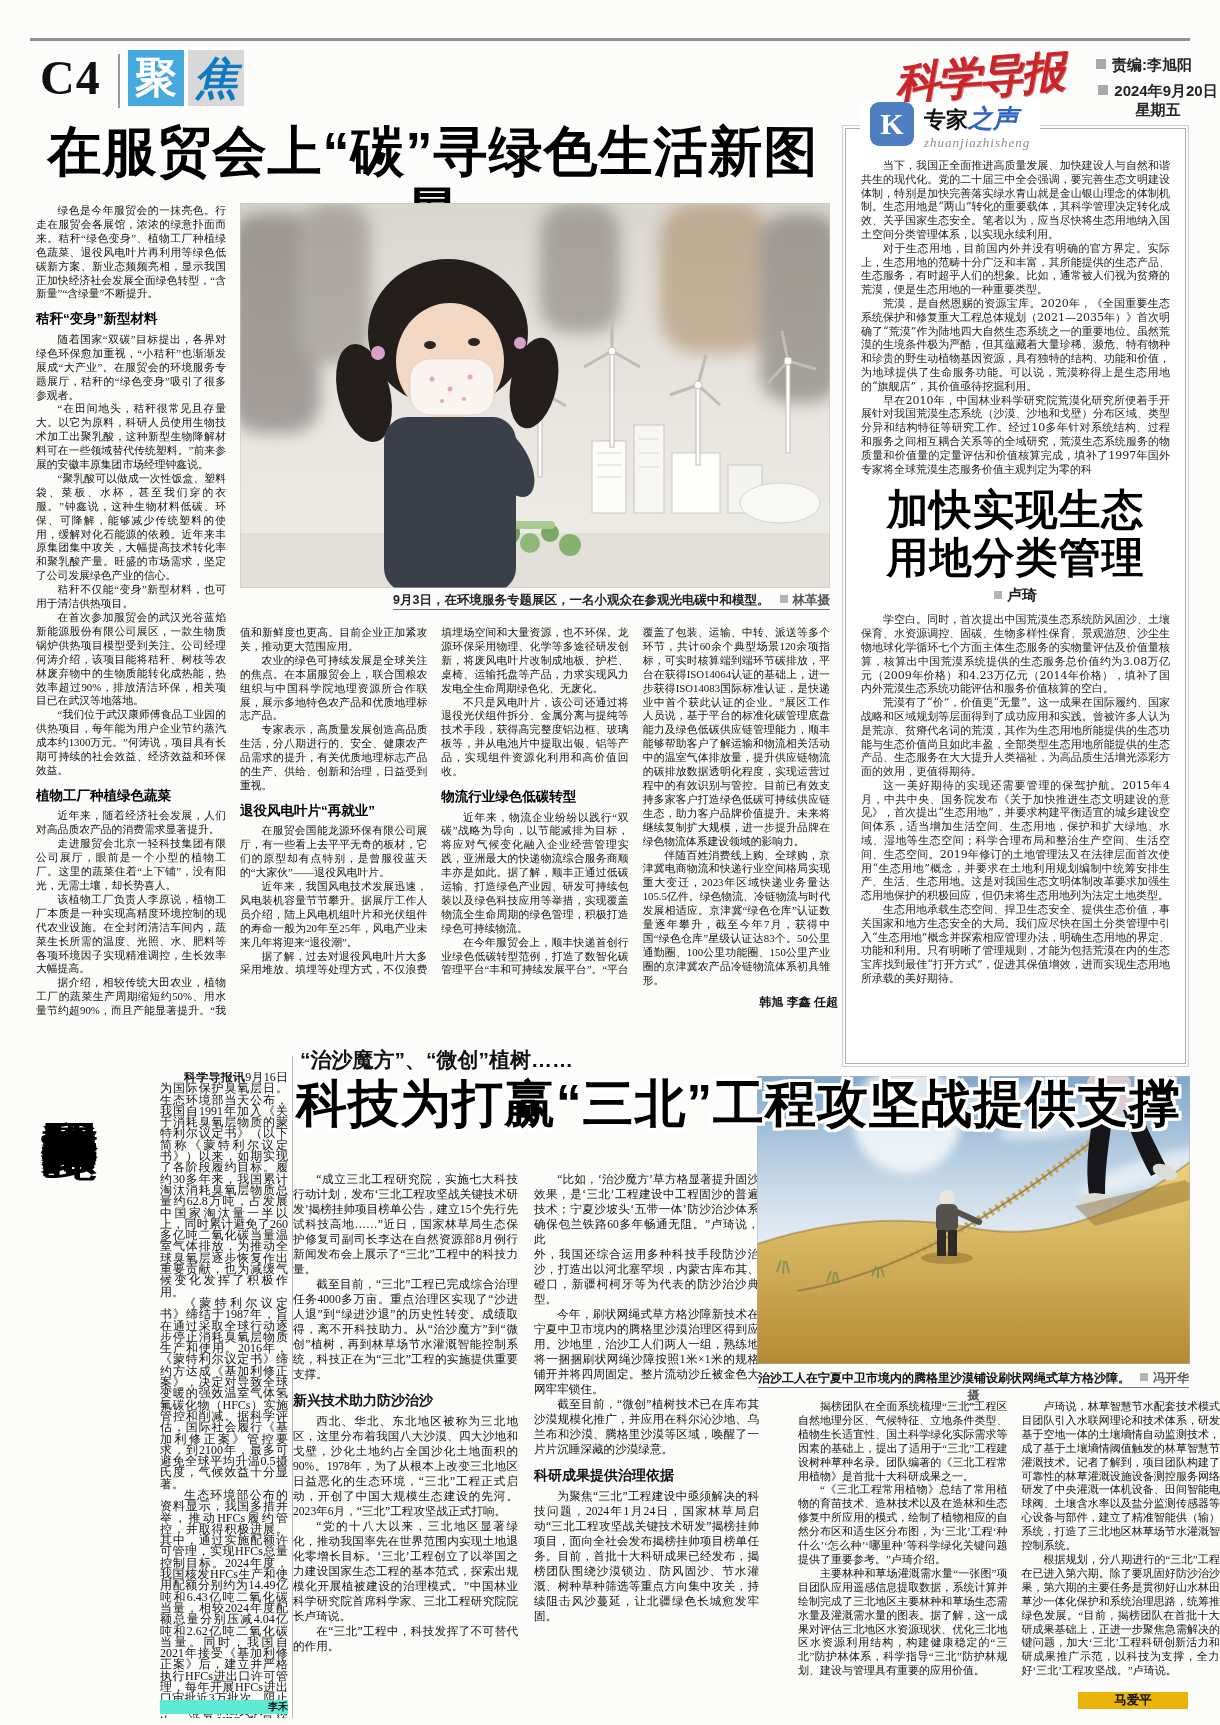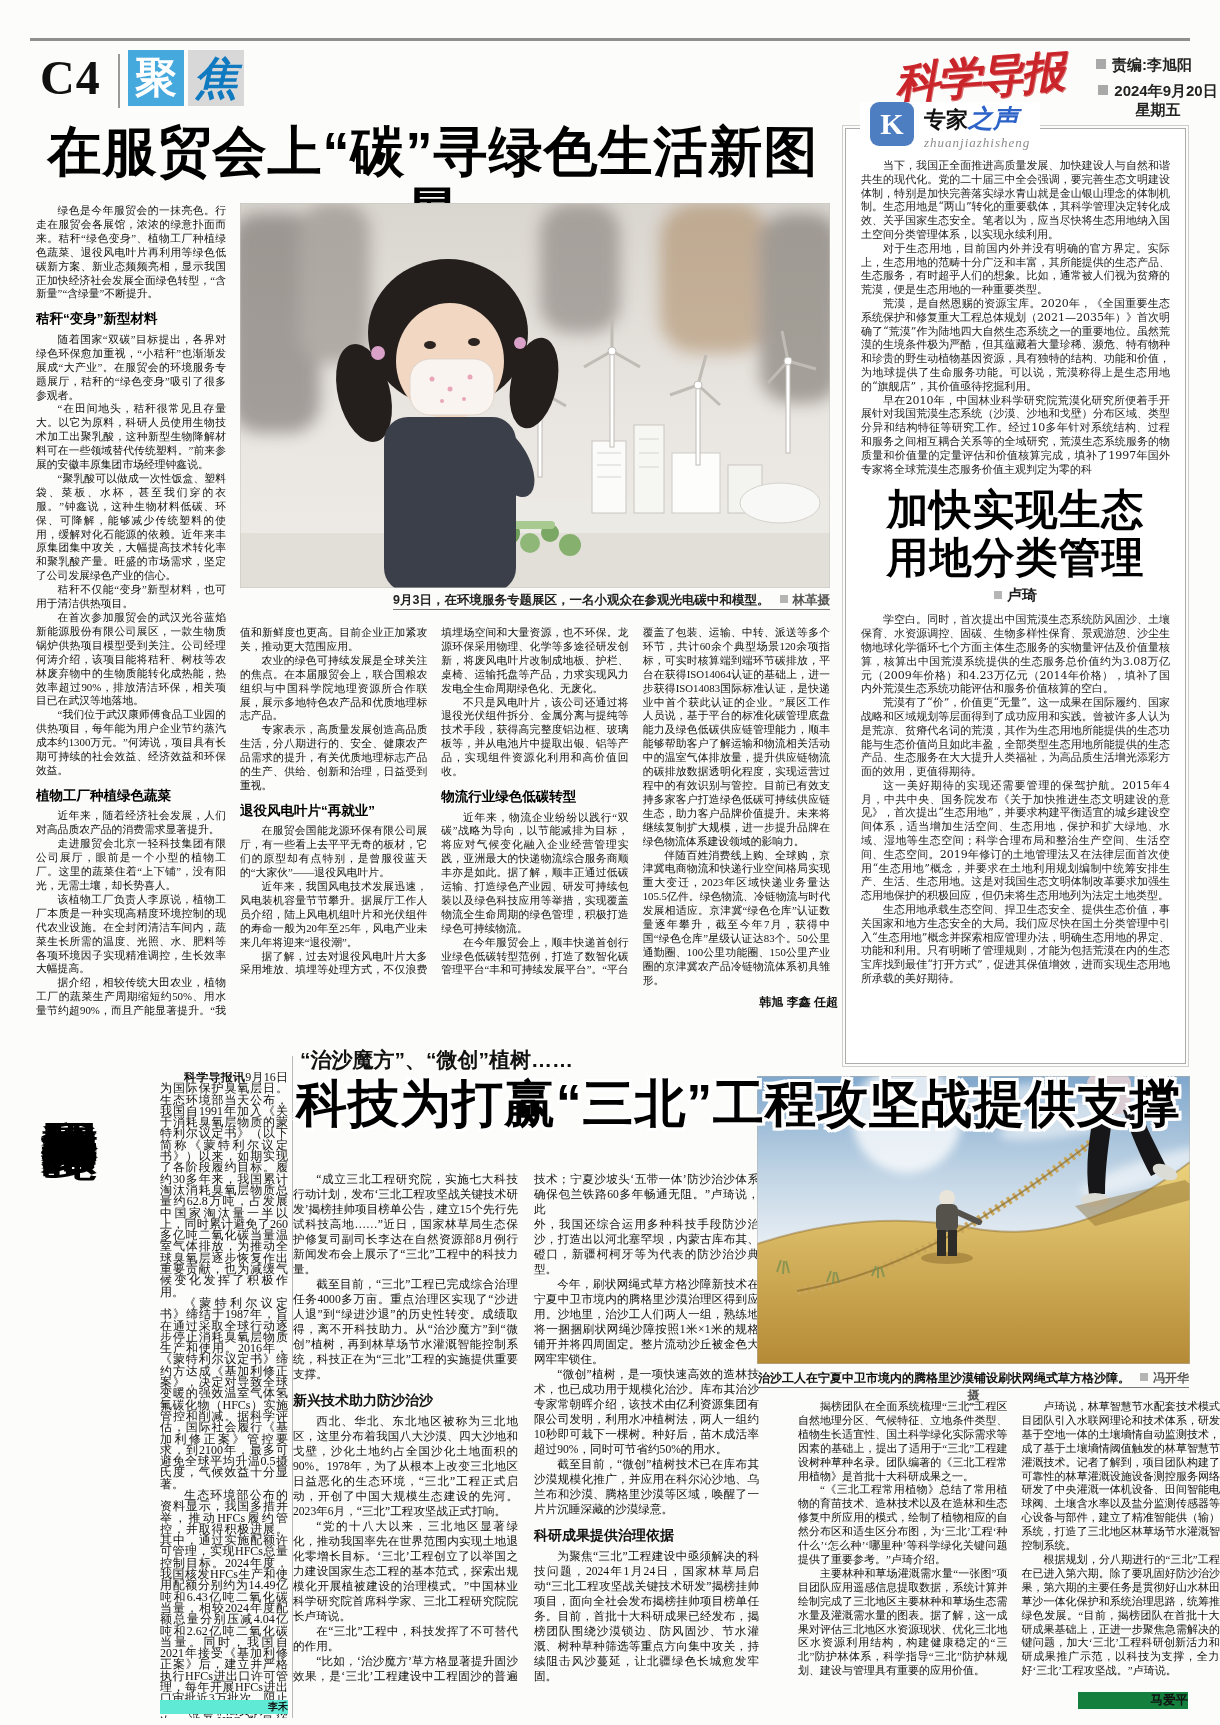--- a/index.html
+++ b/index.html
@@ -64,22 +64,22 @@
   .h2sanbei{left:296px;top:1076px;width:904px;font:900 51px/1.1 "Liberation Sans",sans-serif;color:#000;z-index:3;
             letter-spacing:1px;text-shadow:-3px -3px 0 #fff,3px -3px 0 #fff,-3px 3px 0 #fff,3px 3px 0 #fff,
             0 -3px 0 #fff,0 3px 0 #fff,-3px 0 0 #fff,3px 0 0 #fff;}
   .photo2{left:757px;top:1076px;width:433px;height:288px;overflow:hidden;background:#bcd;z-index:1;}
   .cap2{left:757px;top:1370px;width:433px;text-align:center;font:700 12px "Liberation Sans",sans-serif;z-index:2;}
   .flowAB{left:293px;top:1172px;width:466px;height:546px;overflow:hidden;font-size:11.6px;line-height:15px;
           column-count:2;column-gap:16px;}
   .flowCD{left:798px;top:1400px;width:433px;height:314px;overflow:hidden;font-size:11px;line-height:13.9px;
           column-count:2;column-gap:14px;}
   .sub2{font:700 14px/1.3 "Liberation Sans",sans-serif;margin:9px 0 5px;}
-  .byline2{left:1078px;top:1692px;width:110px;text-align:right;font:700 12.5px "Liberation Sans",sans-serif;
-           background:#15803d;z-index:5;}
+  .byline2{left:1078px;top:1692px;width:110px;text-align:center;font:700 12.5px "Liberation Sans",sans-serif;
+           background:#eab308;z-index:5;}
 </style>
 </head>
 <body>
 
 <div class="abs rule" style="left:30px;top:38px;width:1160px;height:3px;"></div>
 <div class="abs pageno">C4</div>
 <div class="abs hvline"></div>
 <div class="abs logobox b1">
     <span>聚</span>
   </div>
@@ -342,21 +342,20 @@
 <div class="abs flowAB bodytext">
   <p>“成立三北工程研究院，实施七大科技行动计划，发布‘三北工程攻坚战关键技术研发’揭榜挂帅项目榜单公告，建立15个先行先试科技高地……”近日，国家林草局生态保护修复司副司长李达在自然资源部8月例行新闻发布会上展示了“三北”工程中的科技力量。</p>
   <p>截至目前，“三北”工程已完成综合治理任务4000多万亩。重点治理区实现了“沙进人退”到“绿进沙退”的历史性转变。成绩取得，离不开科技助力。从“治沙魔方”到“微创”植树，再到林草场节水灌溉智能控制系统，科技正在为“三北”工程的实施提供重要支撑。</p>
   <div class="sub2">新兴技术助力防沙治沙</div>
   <p>西北、华北、东北地区被称为三北地区，这里分布着我国八大沙漠、四大沙地和戈壁，沙化土地约占全国沙化土地面积的90%。1978年，为了从根本上改变三北地区日益恶化的生态环境，“三北”工程正式启动，开创了中国大规模生态建设的先河。2023年6月，“三北”工程攻坚战正式打响。</p>
   <p>“党的十八大以来，三北地区显著绿化，推动我国率先在世界范围内实现土地退化零增长目标。‘三北’工程创立了以举国之力建设国家生态工程的基本范式，探索出规模化开展植被建设的治理模式。”中国林业科学研究院首席科学家、三北工程研究院院长卢琦说。</p>
   <p>在“三北”工程中，科技发挥了不可替代的作用。</p>
   <p>“比如，‘治沙魔方’草方格显著提升固沙效果，是‘三北’工程建设中工程固沙的普遍技术；宁夏沙坡头‘五带一体’防沙治沙体系确保包兰铁路60多年畅通无阻。”卢琦说，此</p>
   <p class="cont">外，我国还综合运用多种科技手段防沙治沙，打造出以河北塞罕坝，内蒙古库布其、磴口，新疆柯柯牙等为代表的防沙治沙典型。</p>
   <p>今年，刷状网绳式草方格沙障新技术在宁夏中卫市境内的腾格里沙漠治理区得到应用。沙地里，治沙工人们两人一组，熟练地将一捆捆刷状网绳沙障按照1米×1米的规格铺开并将四周固定。整片流动沙丘被金色大网牢牢锁住。</p>
-  <p>“微创”植树，是一项快速高效的造林技术，也已成功用于规模化治沙。库布其治沙专家常朝晖介绍，该技术由亿利资源集团有限公司发明，利用水冲植树法，两人一组约10秒即可栽下一棵树。种好后，苗木成活率超过90%，同时可节省约50%的用水。</p>
   <p>截至目前，“微创”植树技术已在库布其沙漠规模化推广，并应用在科尔沁沙地、乌兰布和沙漠、腾格里沙漠等区域，唤醒了一片片沉睡深藏的沙漠绿意。</p>
   <div class="sub2">科研成果提供治理依据</div>
   <p>为聚焦“三北”工程建设中亟须解决的科技问题，2024年1月24日，国家林草局启动“三北工程攻坚战关键技术研发”揭榜挂帅项目，面向全社会发布揭榜挂帅项目榜单任务。目前，首批十大科研成果已经发布，揭榜团队围绕沙漠锁边、防风固沙、节水灌溉、树种草种筛选等重点方向集中攻关，持续阻击风沙蔓延，让北疆绿色长城愈发牢固。</p>
 </div>
 
 <div class="abs flowCD bodytext">
   <p>揭榜团队在全面系统梳理“三北”工程区自然地理分区、气候特征、立地条件类型、植物生长适宜性、国土科学绿化实际需求等因素的基础上，提出了适用于“三北”工程建设树种草种名录。团队编著的《三北工程常用植物》是首批十大科研成果之一。</p>
   <p>“《三北工程常用植物》总结了常用植物的育苗技术、造林技术以及在造林和生态修复中所应用的模式，绘制了植物相应的自然分布区和适生区分布图，为‘三北’工程‘种什么’‘怎么种’‘哪里种’等科学绿化关键问题提供了重要参考。”卢琦介绍。</p>
   <p>主要林种和草场灌溉需水量“一张图”项目团队应用遥感信息提取数据，系统计算并绘制完成了三北地区主要林种和草场生态需水量及灌溉需水量的图表。据了解，这一成果对评估三北地区水资源现状、优化三北地区水资源利用结构，构建健康稳定的“三北”防护林体系，科学指导“三北”防护林规划、建设与管理具有重要的应用价值。</p>
   <p>卢琦说，林草智慧节水配套技术模式项目团队引入水联网理论和技术体系，研发了基于空地一体的土壤墒情自动监测技术，形成了基于土壤墒情阈值触发的林草智慧节水灌溉技术。记者了解到，项目团队构建了高可靠性的林草灌溉设施设备测控服务网络，研发了中央灌溉一体机设备、田间智能电动球阀、土壤含水率以及盐分监测传感器等核心设备与部件，建立了精准智能供（输）水系统，打造了三北地区林草场节水灌溉智能控制系统。</p>

